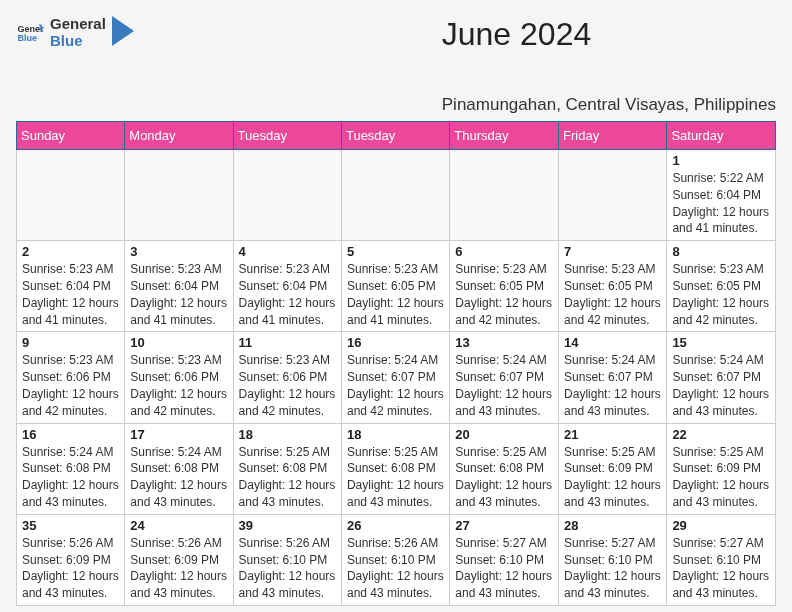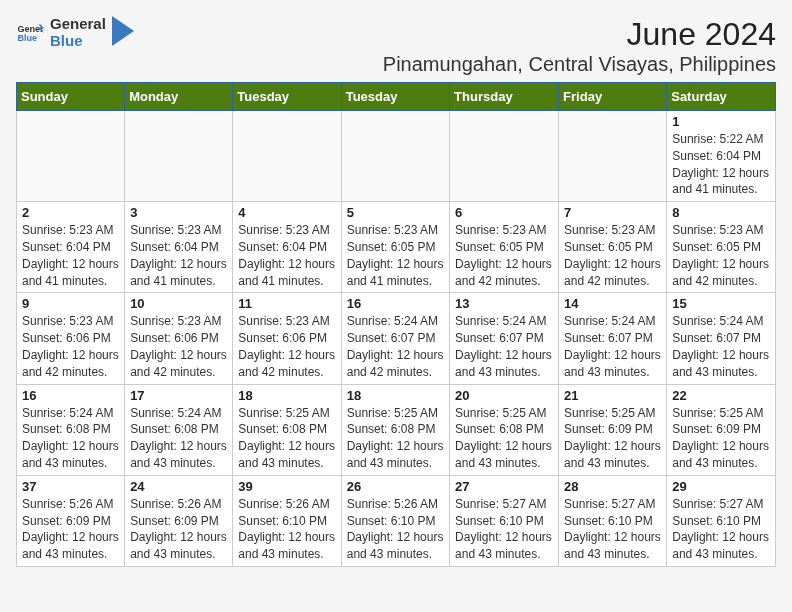--- a/index.html
+++ b/index.html
@@ -19,43 +19,44 @@
     .logo {
       display: flex;
       align-items: center;
       gap: 4px;
     }
     .logo-icon {
       width: 28px;
       height: 28px;
     }
     .title-area {
-      text-align: right;
+      text-align: left;
     }
     .month-title {
       font-size: 32px;
       font-weight: normal;
       color: #222;
     }
     .location-title {
-      font-size: 20px;
+      font-size: 17px;
       color: #333;
+      margin-top: 42px;
     }
     .calendar-table {
       width: 100%;
       border-collapse: collapse;
       border: 1px solid #ccc;
       background: white;
     }
     .calendar-table th {
-      background: #4d7c0f;
+      background: #ec4899;
       color: white;
       padding: 6px 4px;
       font-size: 13px;
-      font-weight: bold;
+      font-weight: normal;
       text-align: left;
       border: 1px solid #2d65a0;
     }
     .calendar-table td {
       vertical-align: top;
       border: 1px solid #ccc;
       padding: 3px 5px;
       width: 113px;
       min-height: 80px;
       font-size: 10.5px;
@@ -257,21 +258,21 @@
         </td>
         <td>
           <span class="day-number">22</span>
           <div class="day-info">Sunrise: 5:25 AM
 Sunset: 6:09 PM
 Daylight: 12 hours and 43 minutes.</div>
         </td>
       </tr>
       <tr>
         <td>
-          <span class="day-number">37</span>
+          <span class="day-number">35</span>
           <div class="day-info">Sunrise: 5:26 AM
 Sunset: 6:09 PM
 Daylight: 12 hours and 43 minutes.</div>
         </td>
         <td>
           <span class="day-number">24</span>
           <div class="day-info">Sunrise: 5:26 AM
 Sunset: 6:09 PM
 Daylight: 12 hours and 43 minutes.</div>
         </td>

